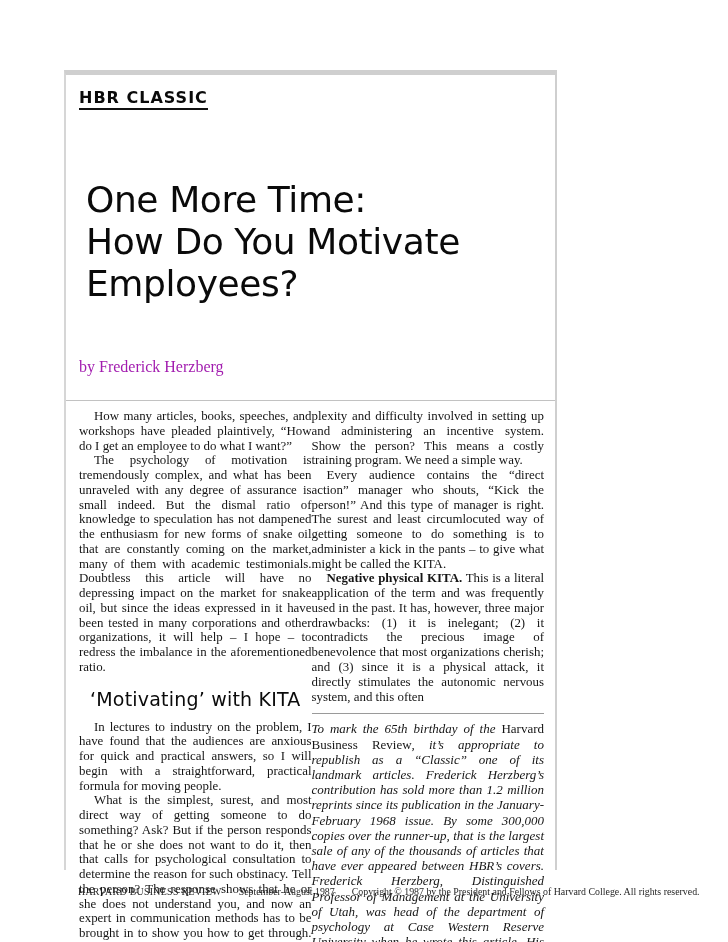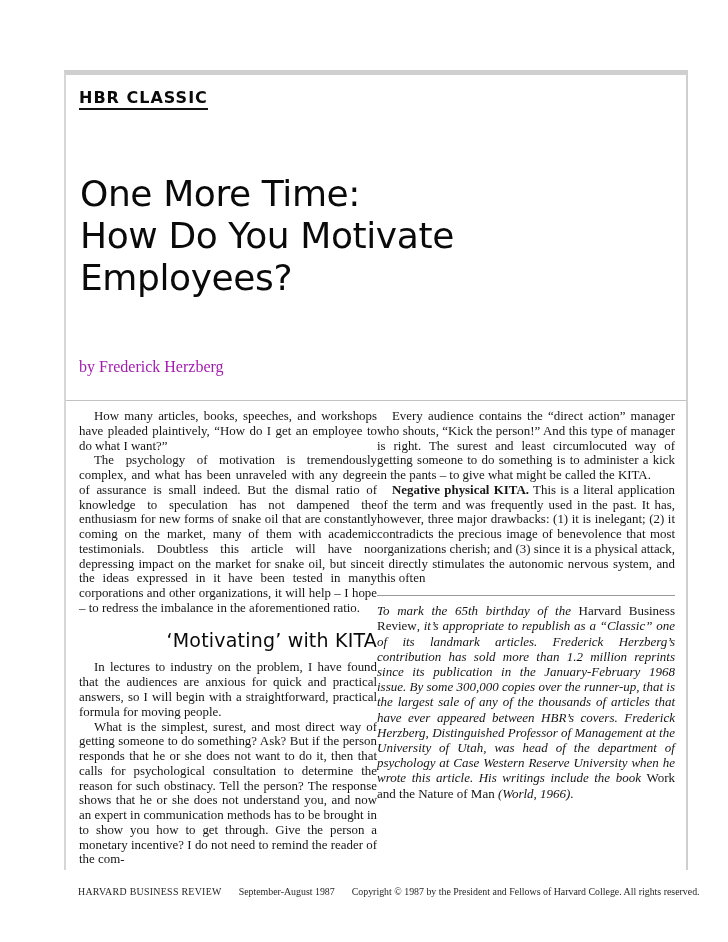--- a/index.html
+++ b/index.html
@@ -2,21 +2,21 @@
 <html><head>
 <meta charset="utf-8">
 <style>
   html,body{margin:0;padding:0;}
   body{
     width:728px;height:942px;position:relative;background:#ffffff;
     font-family:"Liberation Serif", serif;color:#141414;
     -webkit-font-smoothing:antialiased;
   }
   .page-frame{
-    position:absolute;left:64px;top:70px;width:624px;height:800px;
+    position:absolute;left:64px;top:70px;width:493px;height:800px;
     border-top:5px solid #cfcfcf;
     border-left:2px solid #d6d6d6;
     border-right:2px solid #cfcfcf;
     box-sizing:border-box;background:#ffffff;
   }
   .kicker{
     position:absolute;left:13px;top:13px;
     font-family:"DejaVu Sans","Liberation Sans",sans-serif;
     font-size:16px;font-weight:600;letter-spacing:1px;color:#0a0a0a;
     border-bottom:2px solid #111;padding-bottom:1px;display:inline-block;
@@ -40,60 +40,61 @@
   }
   .col{
     flex:1 1 0;min-width:0;
     font-size:12.9px;line-height:1.145;text-align:justify;color:#151515;
   }
   .col p{margin:0;text-indent:15px;}
   .col p.noindent{text-indent:0;}
   .section-heading{
     font-family:"DejaVu Sans","Liberation Sans",sans-serif;
     font-size:19px;font-weight:500;letter-spacing:0.2px;color:#0a0a0a;
-    margin:14px 0 9px 0;text-align:right;
+    margin:14px 0 9px 0;text-align:center;
   }
   .bold-lead{font-weight:bold;margin-top:11px;}
   .editor-note{
     margin-top:9px;border-top:1px solid #9a9a9a;padding-top:7px;
     font-style:italic;font-size:13px;line-height:1.17;
   }
   .editor-note .rm{font-style:normal;}
   .footer{
     position:absolute;left:78px;top:886px;width:586px;
     font-size:9.9px;color:#262626;display:flex;gap:17px;white-space:nowrap;
   }
   .footer .journal{letter-spacing:0.3px;}
 </style>
 </head>
 <body>
 
 <div class="page-frame">
 
   <div class="kicker">HBR CLASSIC</div>
 
-  <h1 class="title" style="margin:2px">One More Time:
+  <h1 class="title" style="margin:8px">One More Time:
 How Do You Motivate
 Employees?</h1>
 
   <div class="byline">by Frederick Herzberg</div>
 
   <div class="byline-divider"></div>
 
   <div class="columns">
 
     <div class="col">
       <p>How many articles, books, speeches, and workshops have pleaded plaintively, “How do I get an employee to do what I want?”</p>
       <p>The psychology of motivation is tremendously complex, and what has been unraveled with any degree of assurance is small indeed. But the dismal ratio of knowledge to speculation has not dampened the enthusiasm for new forms of snake oil that are constantly coming on the market, many of them with academic testimonials. Doubtless this article will have no depressing impact on the market for snake oil, but since the ideas expressed in it have been tested in many corporations and other organizations, it will help – I hope – to redress the imbalance in the aforementioned ratio.</p>
       <h2 class="section-heading">‘Motivating’ with KITA</h2>
       <p>In lectures to industry on the problem, I have found that the audiences are anxious for quick and practical answers, so I will begin with a straightforward, practical formula for moving people.</p>
       <p>What is the simplest, surest, and most direct way of getting someone to do something? Ask? But if the person responds that he or she does not want to do it, then that calls for psychological consultation to determine the reason for such obstinacy. Tell the person? The response shows that he or she does not understand you, and now an expert in communication methods has to be brought in to show you how to get through. Give the person a monetary incentive? I do not need to remind the reader of the com-</p>
     </div>
 
     <div class="col">
+      <p class="noindent">plexity and difficulty involved in setting up and administering an incentive system. Show the person? This means a costly training program. We need a simple way.</p>
       <p>Every audience contains the “direct action” manager who shouts, “Kick the person!” And this type of manager is right. The surest and least circumlocuted way of getting someone to do something is to administer a kick in the pants – to give what might be called the KITA.</p>
       <p><span class="bold-lead">Negative physical KITA.</span><span> This is a literal application of the term and was frequently used in the past. It has, however, three major drawbacks: (1) it is inelegant; (2) it contradicts the precious image of benevolence that most organizations cherish; and (3) since it is a physical attack, it directly stimulates the autonomic nervous system, and this often</span></p>
       <div class="editor-note">
         <span class="it">To mark the 65th birthday of the </span><span class="rm">Harvard Business Review</span><span class="it">, it’s appropriate to republish as a “Classic” one of its landmark articles. Frederick Herzberg’s contribution has sold more than 1.2 million reprints since its publication in the January-February 1968 issue. By some 300,000 copies over the runner-up, that is the largest sale of any of the thousands of articles that have ever appeared between HBR’s covers. Frederick Herzberg, Distinguished Professor of Management at the University of Utah, was head of the department of psychology at Case Western Reserve University when he wrote this article. His writings include the book </span><span class="rm">Work and the Nature of Man</span><span class="it"> (World, 1966).</span>
       </div>
     </div>
 
   </div>
 </div>
 

